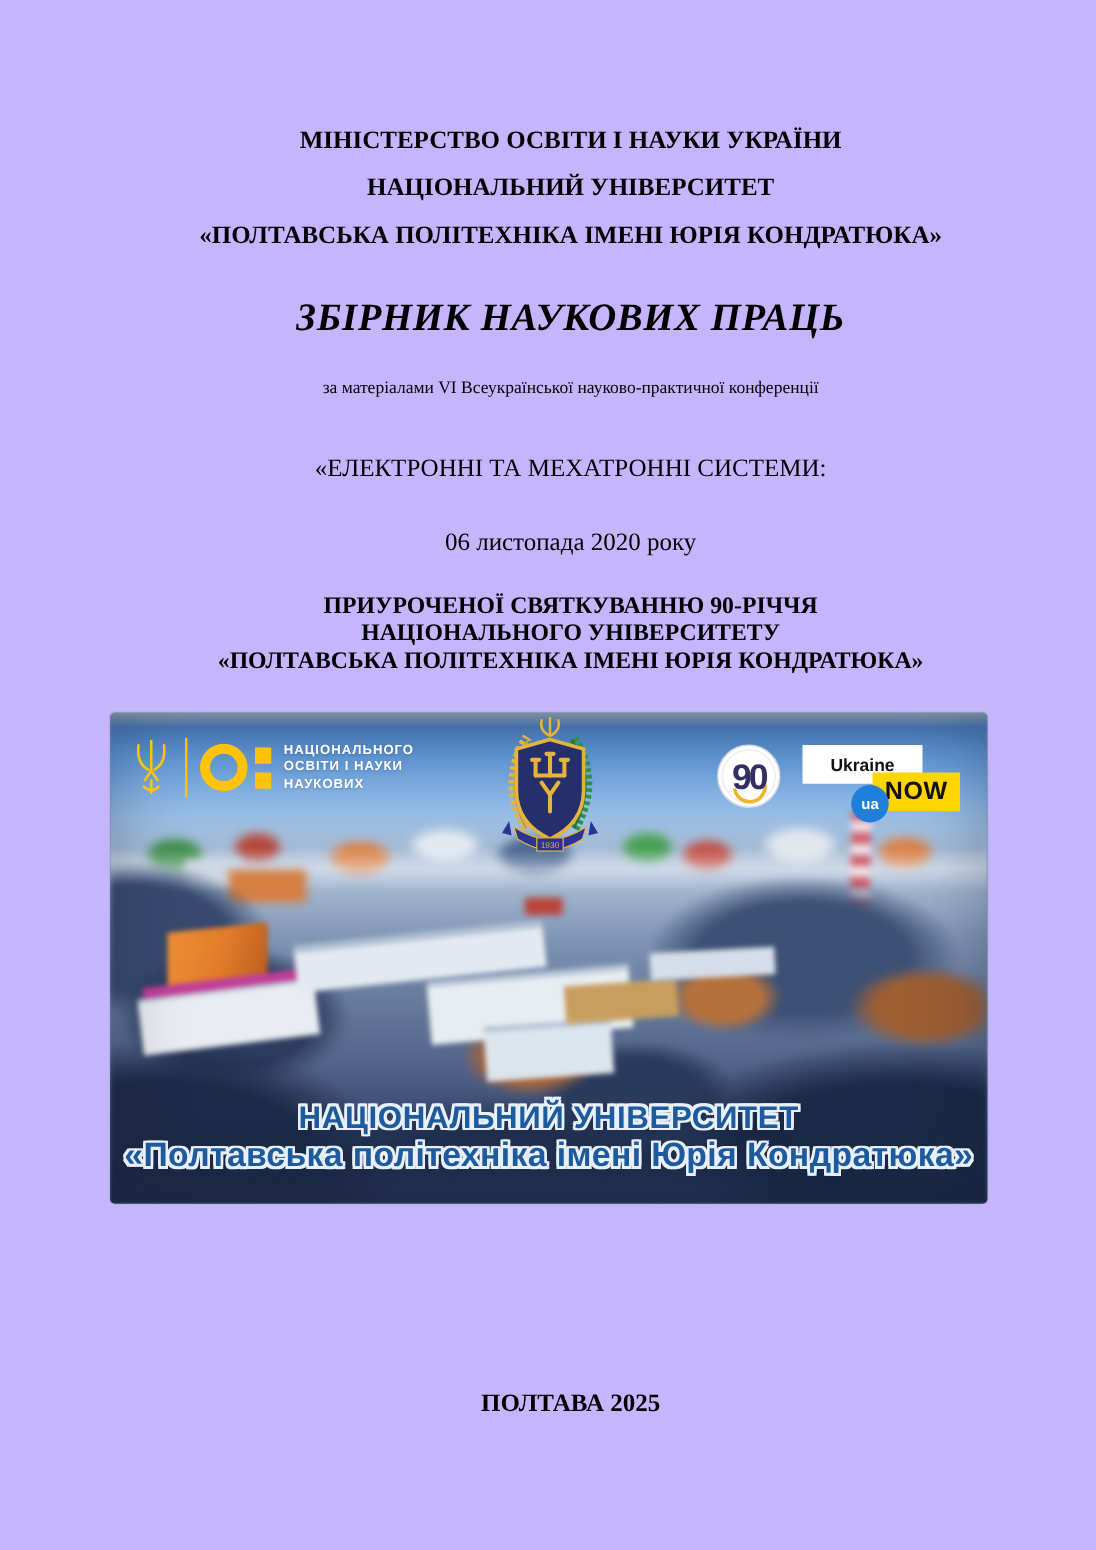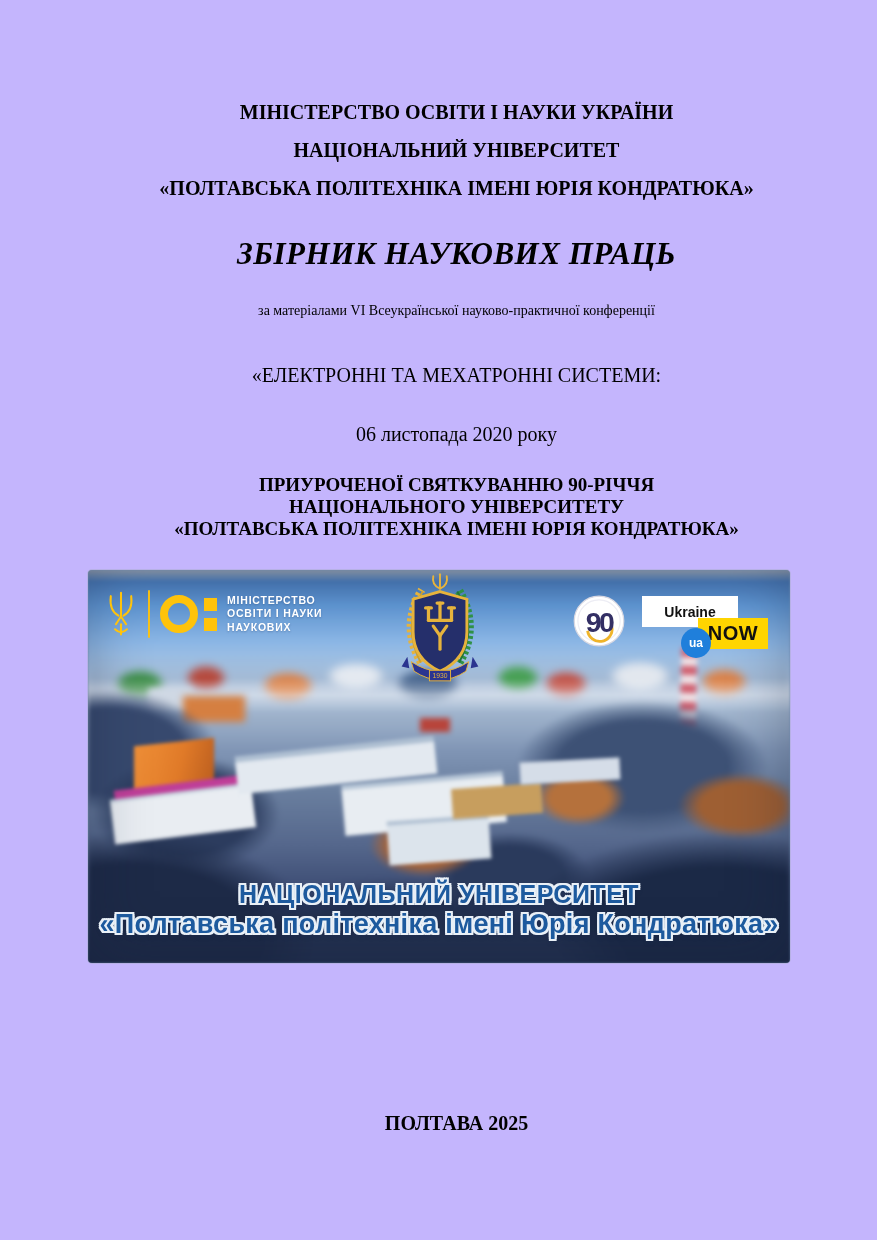--- a/index.html
+++ b/index.html
@@ -163,21 +163,21 @@
       </svg>
       <div class="mon-divider"></div>
       <div class="mon-o-wrap">
         <div class="mon-ring"></div>
         <div class="mon-squares">
           <div class="mon-sq"></div>
           <div class="mon-sq"></div>
         </div>
       </div>
       <div class="mon-text">
-        <div>МІНІСТЕРСТВО</div>
+        <div>НАЦІОНАЛЬНОГО</div>
         <div>ОСВІТИ І НАУКИ</div>
         <div>НАУКОВИХ</div>
       </div>
     </div>
 
     <svg class="crest" viewBox="0 0 100 118">
       <g fill="none" stroke="#e6b33c" stroke-width="2" stroke-linecap="round">
         <path d="M50,2 v14"></path>
         <path d="M43,4 q-2,9 7,13"></path>
         <path d="M57,4 q2,9 -7,13"></path>

